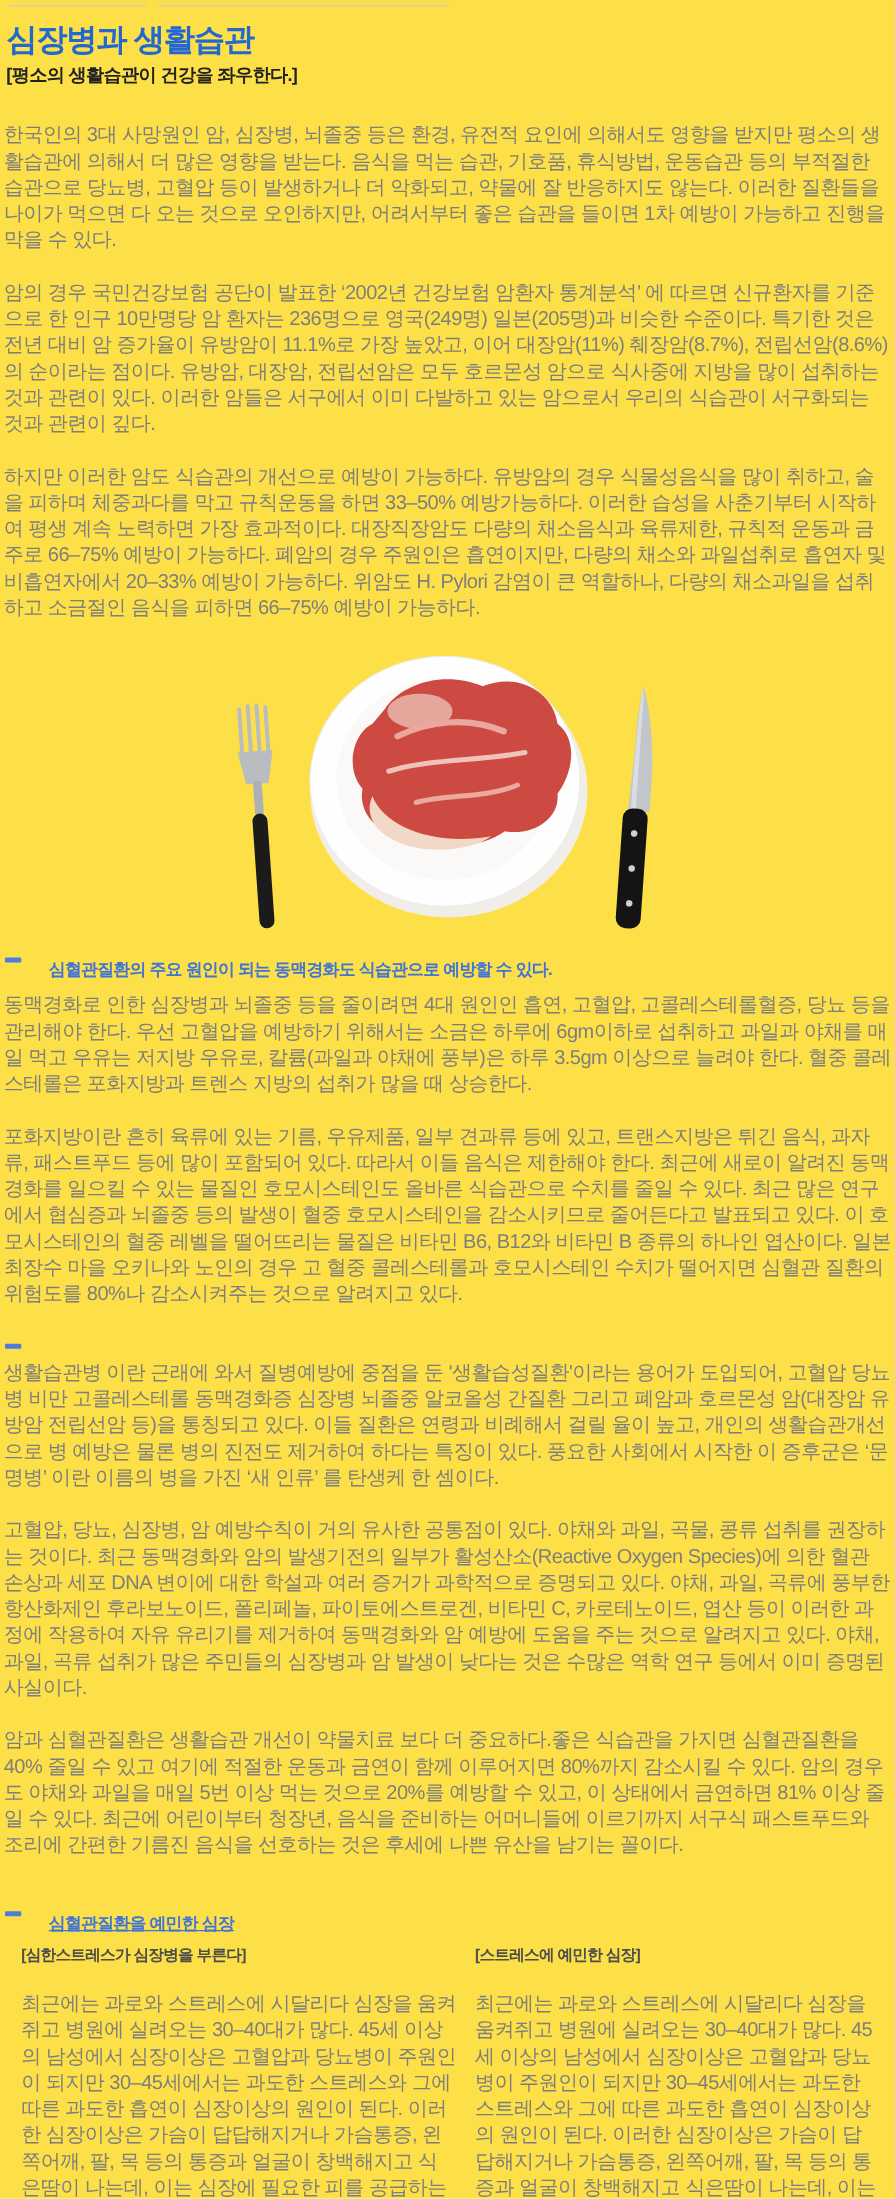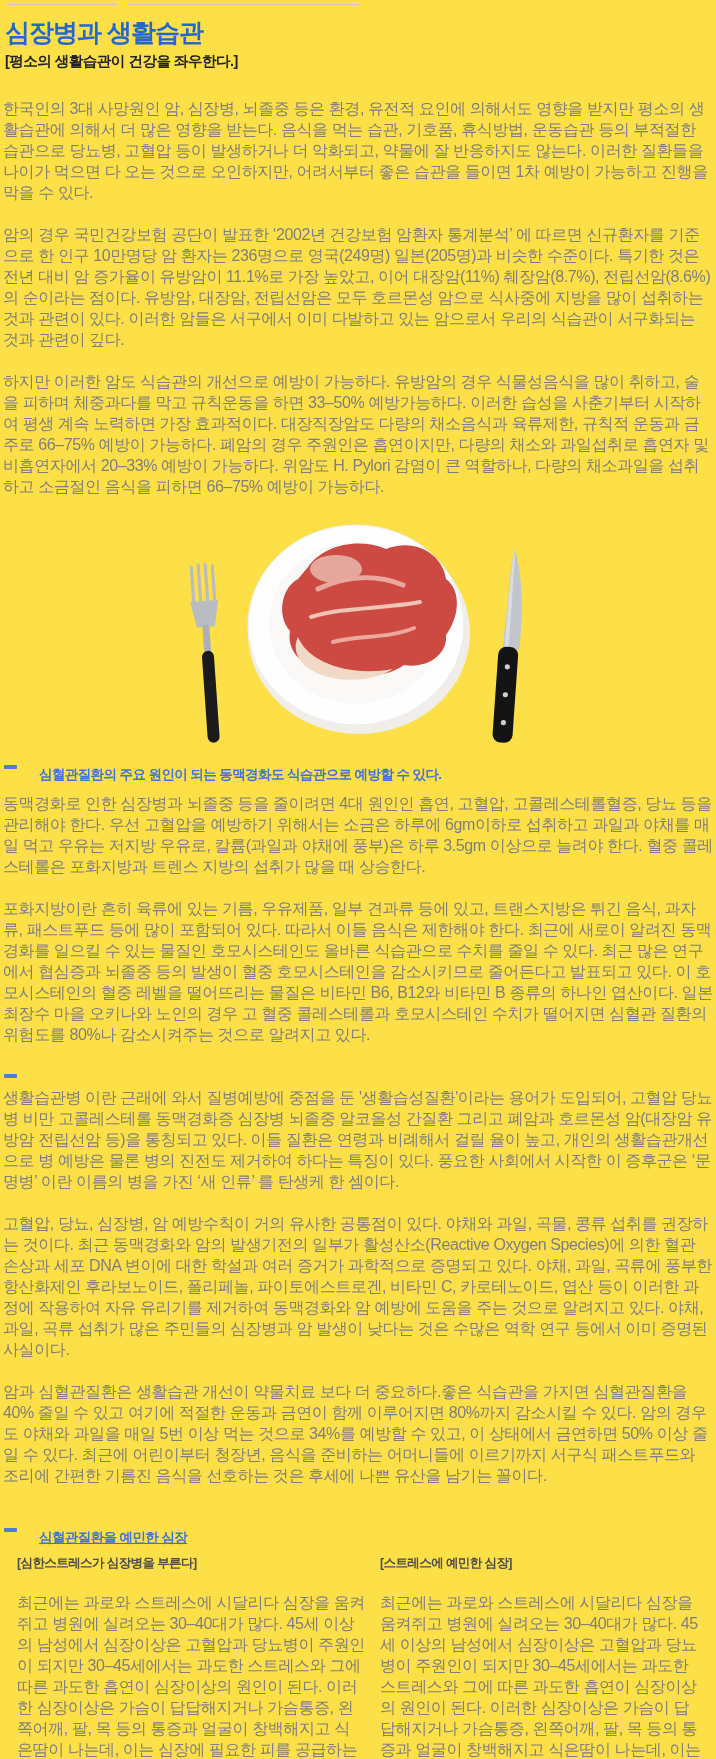--- a/index.html
+++ b/index.html
@@ -108,21 +108,21 @@
     <p class="body first indent">동맥경화로 인한 심장병과 뇌졸중 등을 줄이려면 4대 원인인 흡연, 고혈압, 고콜레스테롤혈증, 당뇨 등을 관리해야 한다. 우선 고혈압을 예방하기 위해서는 소금은 하루에 6gm이하로 섭취하고 과일과 야채를 매일 먹고 우유는 저지방 우유로, 칼륨(과일과 야채에 풍부)은 하루 3.5gm 이상으로 늘려야 한다. 혈중 콜레스테롤은 포화지방과 트렌스 지방의 섭취가 많을 때 상승한다.</p>
     <p class="body indent">포화지방이란 흔히 육류에 있는 기름, 우유제품, 일부 견과류 등에 있고, 트랜스지방은 튀긴 음식, 과자류, 패스트푸드 등에 많이 포함되어 있다. 따라서 이들 음식은 제한해야 한다. 최근에 새로이 알려진 동맥경화를 일으킬 수 있는 물질인 호모시스테인도 올바른 식습관으로 수치를 줄일 수 있다. 최근 많은 연구에서 협심증과 뇌졸중 등의 발생이 혈중 호모시스테인을 감소시키므로 줄어든다고 발표되고 있다. 이 호모시스테인의 혈중 레벨을 떨어뜨리는 물질은 비타민 B6, B12와 비타민 B 종류의 하나인 엽산이다. 일본 최장수 마을 오키나와 노인의 경우 고 혈중 콜레스테롤과 호모시스테인 수치가 떨어지면 심혈관 질환의 위험도를 80%나 감소시켜주는 것으로 알려지고 있다.</p>
   </div>
 
   <div class="section">
     <div class="sec-head gap-lg">
       <span class="dash-icon"></span>
     </div>
     <p class="body first indent">생활습관병 이란 근래에 와서 질병예방에 중점을 둔 '생활습성질환'이라는 용어가 도입되어, 고혈압 당뇨병 비만 고콜레스테롤 동맥경화증 심장병 뇌졸중 알코올성 간질환 그리고 폐암과 호르몬성 암(대장암 유방암 전립선암 등)을 통칭되고 있다. 이들 질환은 연령과 비례해서 걸릴 율이 높고, 개인의 생활습관개선으로 병 예방은 물론 병의 진전도 제거하여 하다는 특징이 있다. 풍요한 사회에서 시작한 이 증후군은 ‘문명병’ 이란 이름의 병을 가진 ‘새 인류’ 를 탄생케 한 셈이다.</p>
     <p class="body indent">고혈압, 당뇨, 심장병, 암 예방수칙이 거의 유사한 공통점이 있다. 야채와 과일, 곡물, 콩류 섭취를 권장하는 것이다. 최근 동맥경화와 암의 발생기전의 일부가 활성산소(Reactive Oxygen Species)에 의한 혈관 손상과 세포 DNA 변이에 대한 학설과 여러 증거가 과학적으로 증명되고 있다. 야채, 과일, 곡류에 풍부한 항산화제인 후라보노이드, 폴리페놀, 파이토에스트로겐, 비타민 C, 카로테노이드, 엽산 등이 이러한 과정에 작용하여 자유 유리기를 제거하여 동맥경화와 암 예방에 도움을 주는 것으로 알려지고 있다. 야채, 과일, 곡류 섭취가 많은 주민들의 심장병과 암 발생이 낮다는 것은 수많은 역학 연구 등에서 이미 증명된 사실이다.</p>
-    <p class="body indent">암과 심혈관질환은 생활습관 개선이 약물치료 보다 더 중요하다.좋은 식습관을 가지면 심혈관질환을 40% 줄일 수 있고 여기에 적절한 운동과 금연이 함께 이루어지면 80%까지 감소시킬 수 있다. 암의 경우도 야채와 과일을 매일 5번 이상 먹는 것으로 34%를 예방할 수 있고, 이 상태에서 금연하면 50% 이상 줄일 수 있다. 최근에 어린이부터 청장년, 음식을 준비하는 어머니들에 이르기까지 서구식 패스트푸드와 조리에 간편한 기름진 음식을 선호하는 것은 후세에 나쁜 유산을 남기는 꼴이다.</p>
+    <p class="body indent">암과 심혈관질환은 생활습관 개선이 약물치료 보다 더 중요하다.좋은 식습관을 가지면 심혈관질환을 40% 줄일 수 있고 여기에 적절한 운동과 금연이 함께 이루어지면 80%까지 감소시킬 수 있다. 암의 경우도 야채와 과일을 매일 5번 이상 먹는 것으로 20%를 예방할 수 있고, 이 상태에서 금연하면 81% 이상 줄일 수 있다. 최근에 어린이부터 청장년, 음식을 준비하는 어머니들에 이르기까지 서구식 패스트푸드와 조리에 간편한 기름진 음식을 선호하는 것은 후세에 나쁜 유산을 남기는 꼴이다.</p>
   </div>
 
   <div class="section">
     <div class="sec-head gap-xl">
       <span class="dash-icon"></span>
       <span class="sec-title underline">심혈관질환을 예민한 심장</span>
     </div>
     <div class="cols">
       <div class="col-left">
         <div class="col-title">[심한스트레스가 심장병을 부른다]</div>

